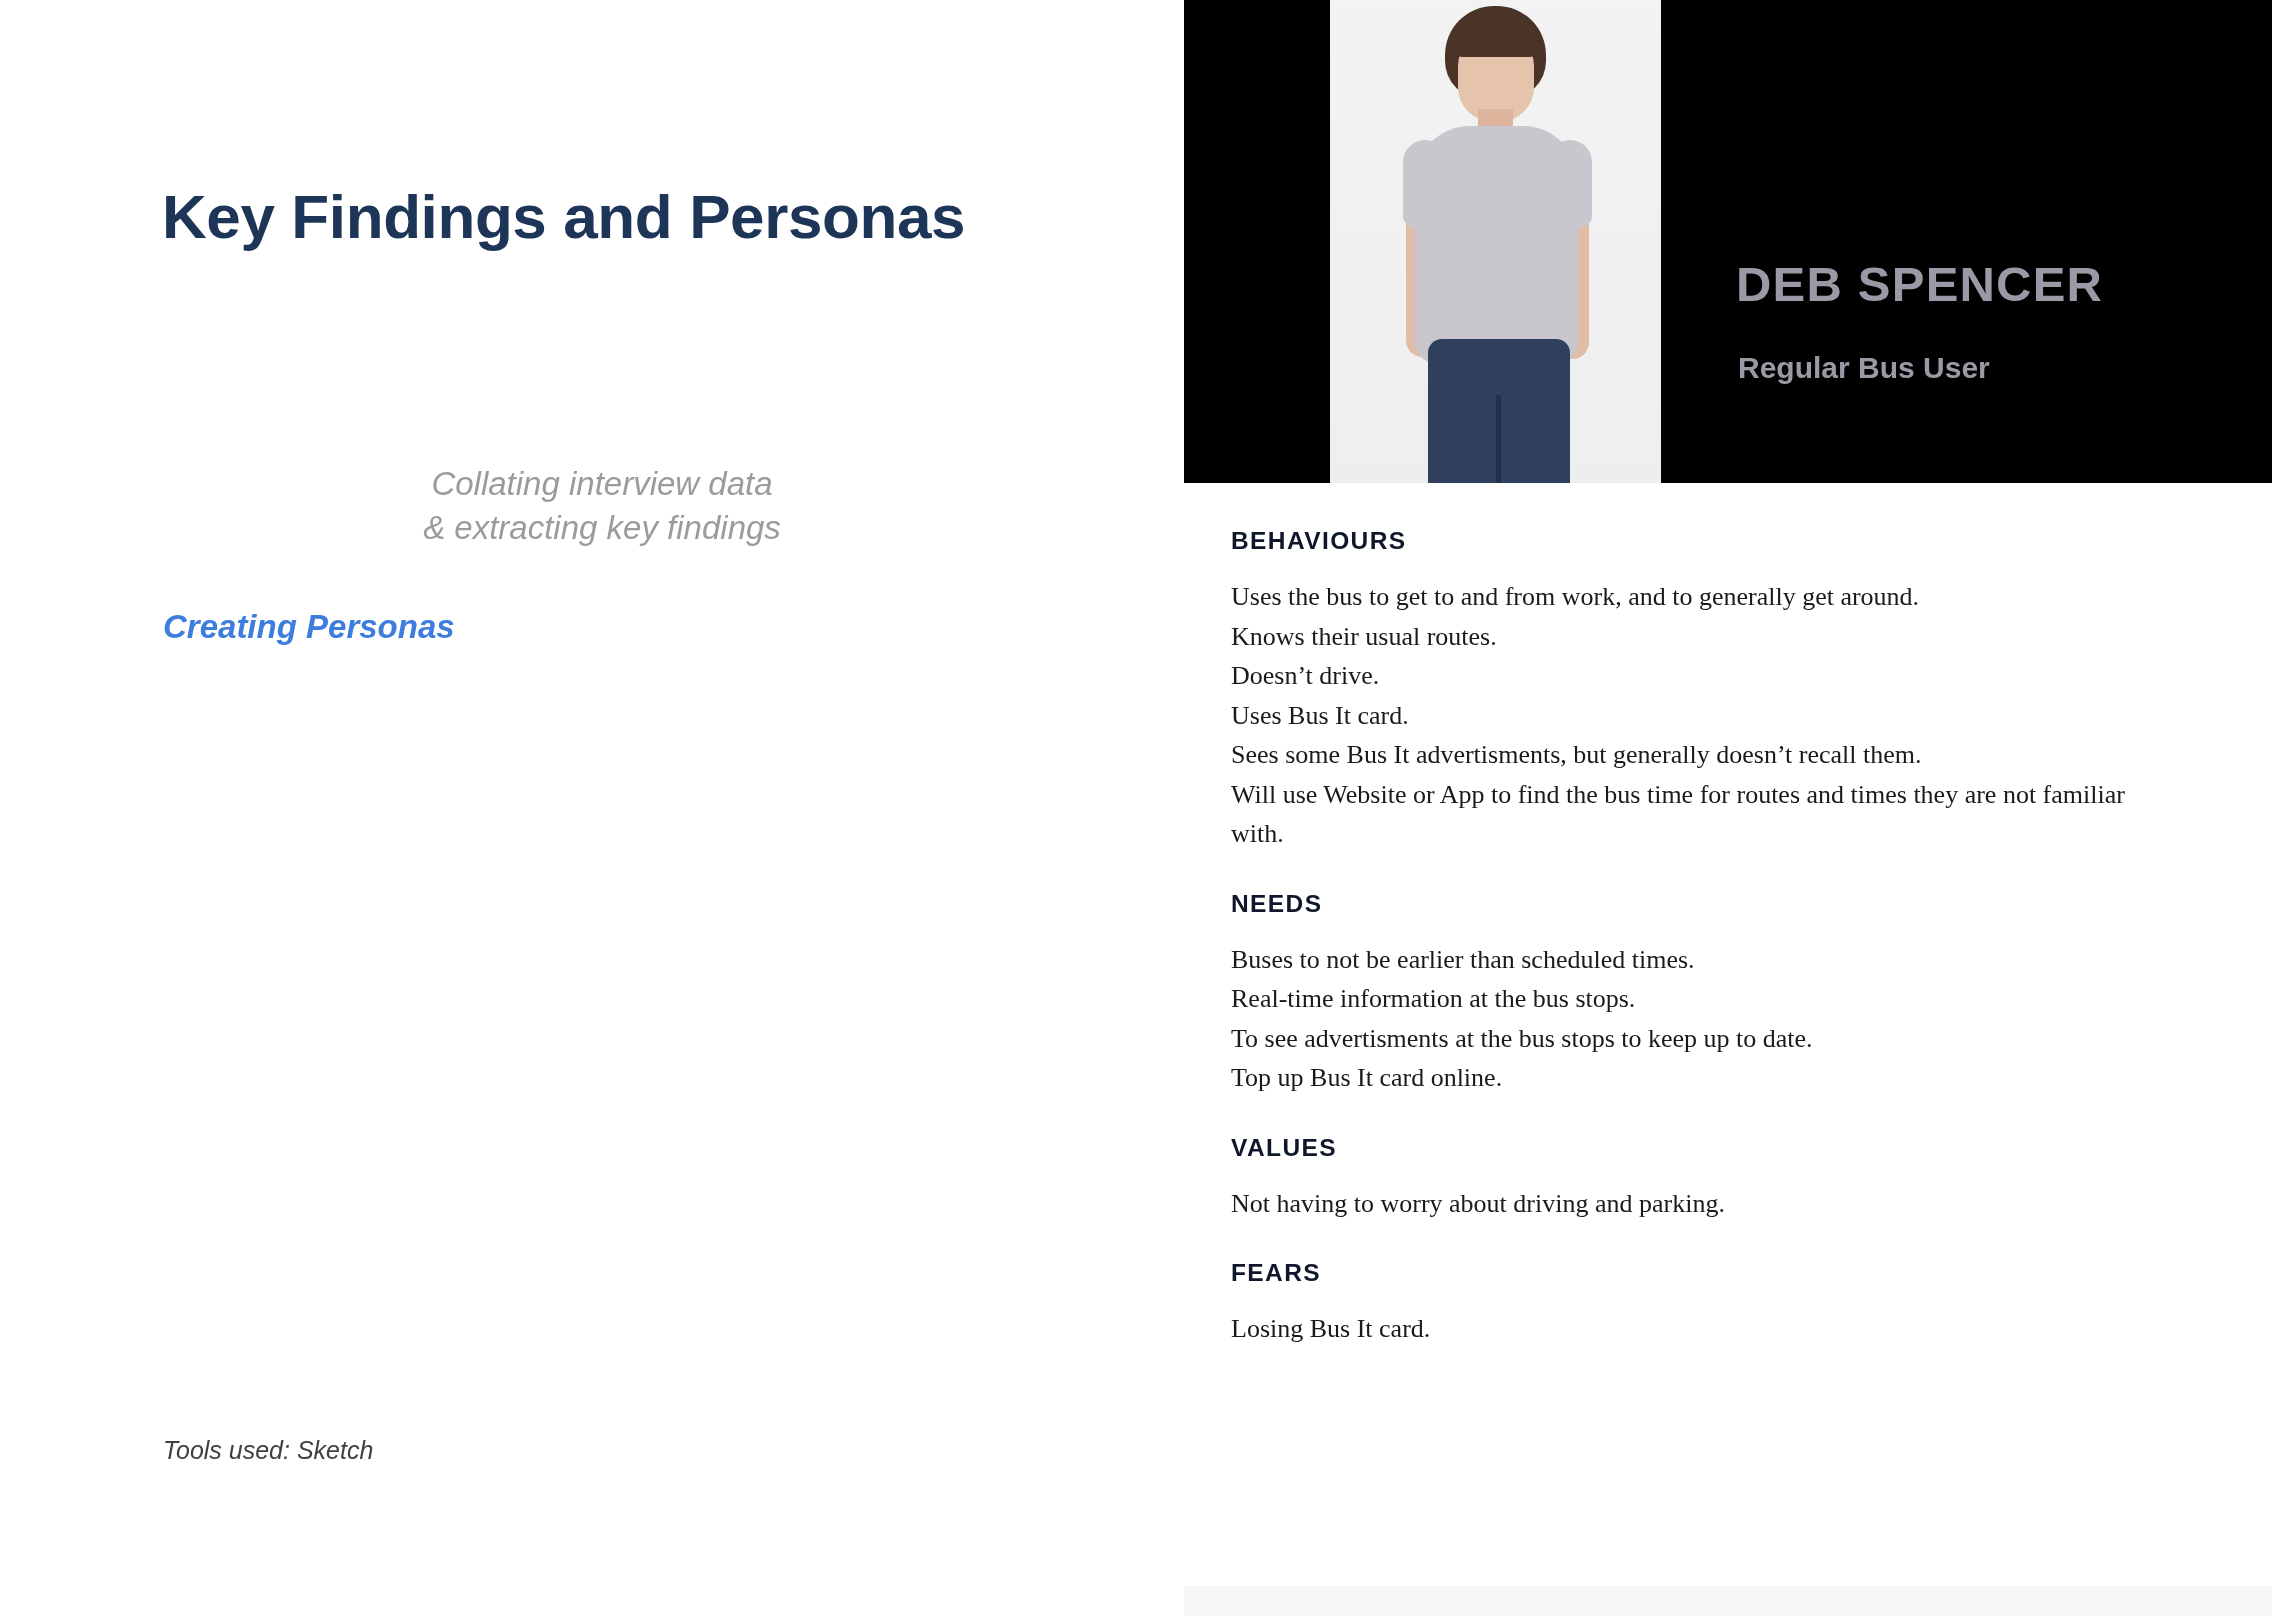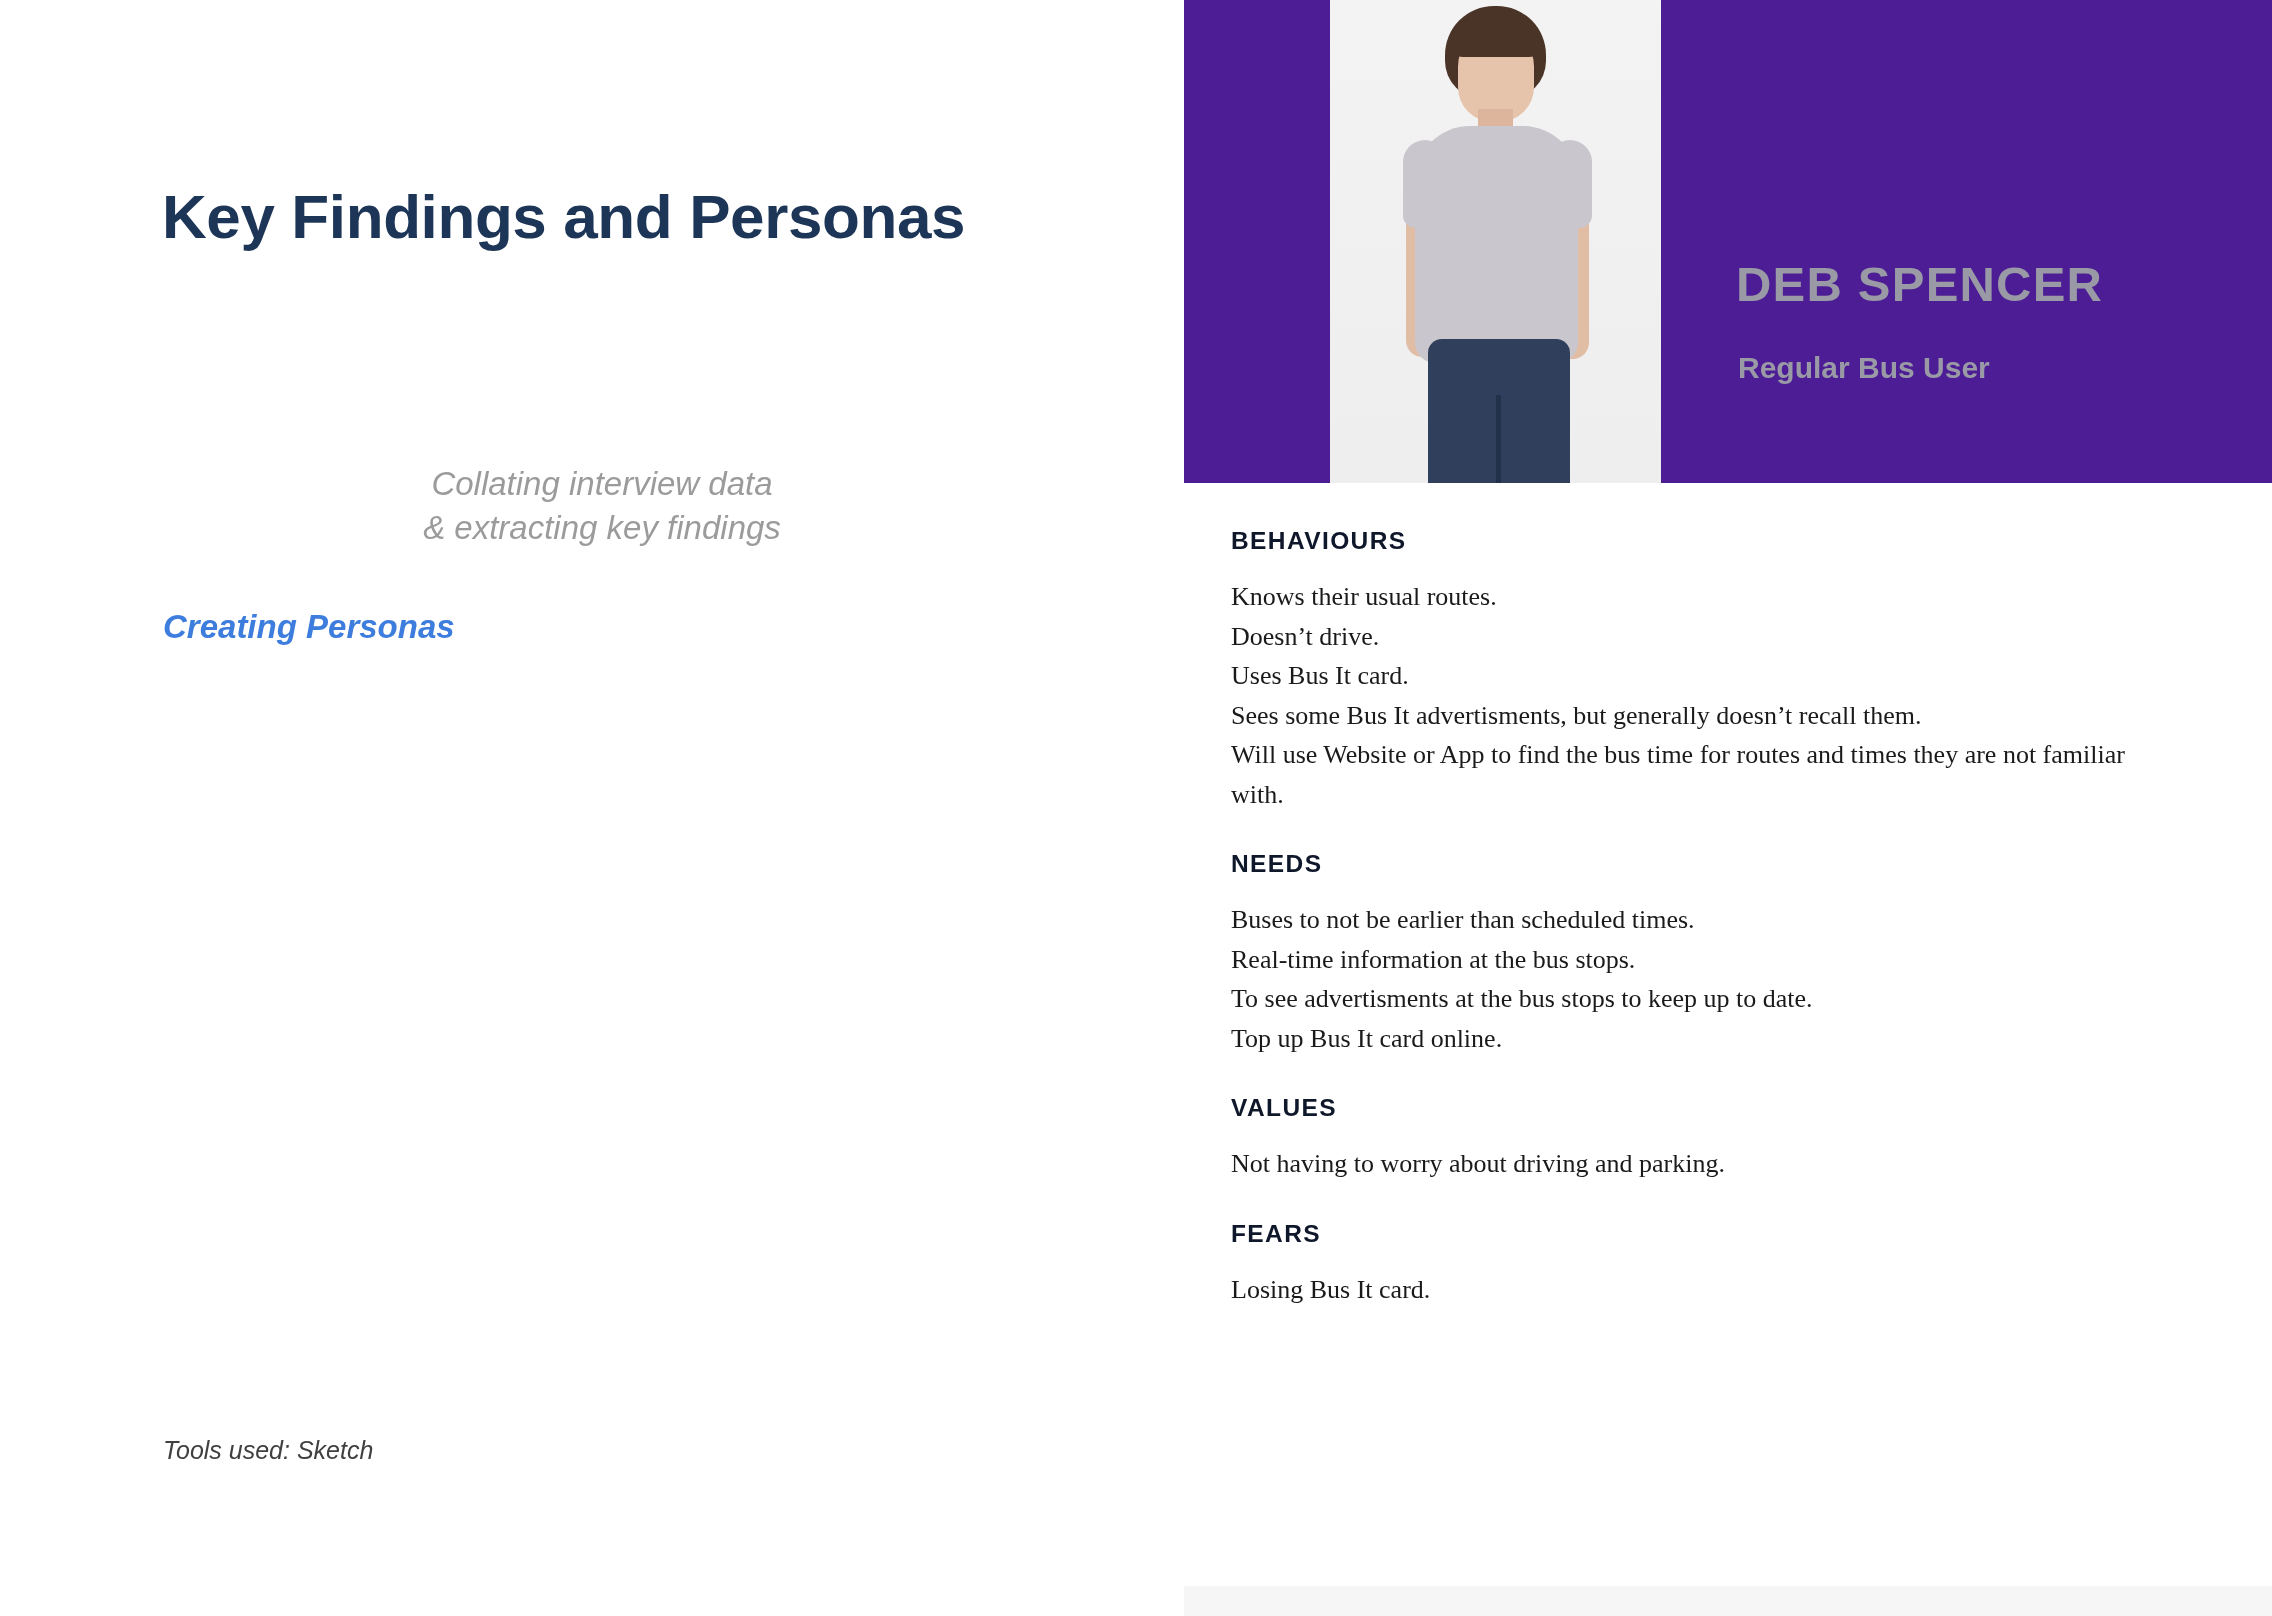--- a/index.html
+++ b/index.html
@@ -79,21 +79,21 @@
     width: 1089px;
     height: 1616px;
     background: #ffffff;
   }
 
   
   .persona-hero {
     position: relative;
     width: 1089px;
     height: 483px;
-    background: #4c1d95;
+    background: #000000;
     overflow: hidden;
   }
   .hero-photo {
     position: absolute;
     left: 146px;
     top: 0;
     width: 331px;
     height: 483px;
     background: linear-gradient(180deg, #f4f3f3 0%, #efeeee 100%);
     overflow: hidden;
@@ -286,20 +286,21 @@
       </div>
       <div class="persona-name">DEB SPENCER</div>
       <div class="persona-role">Regular Bus User</div>
     </div>
 
     <div class="persona-body">
 
       <div class="section">
         <div class="section-heading">BEHAVIOURS</div>
         <div class="section-lines">
+          <span class="line">Uses the bus to get to and from work, and to generally get around.</span>
           <span class="line">Knows their usual routes.</span>
           <span class="line">Doesn’t drive.</span>
           <span class="line">Uses Bus It card.</span>
           <span class="line">Sees some Bus It advertisments, but generally doesn’t recall them.</span>
           <span class="line">Will use Website or App to find the bus time for routes and times they are not familiar with.</span>
         </div>
       </div>
 
       <div class="section">
         <div class="section-heading">NEEDS</div>

